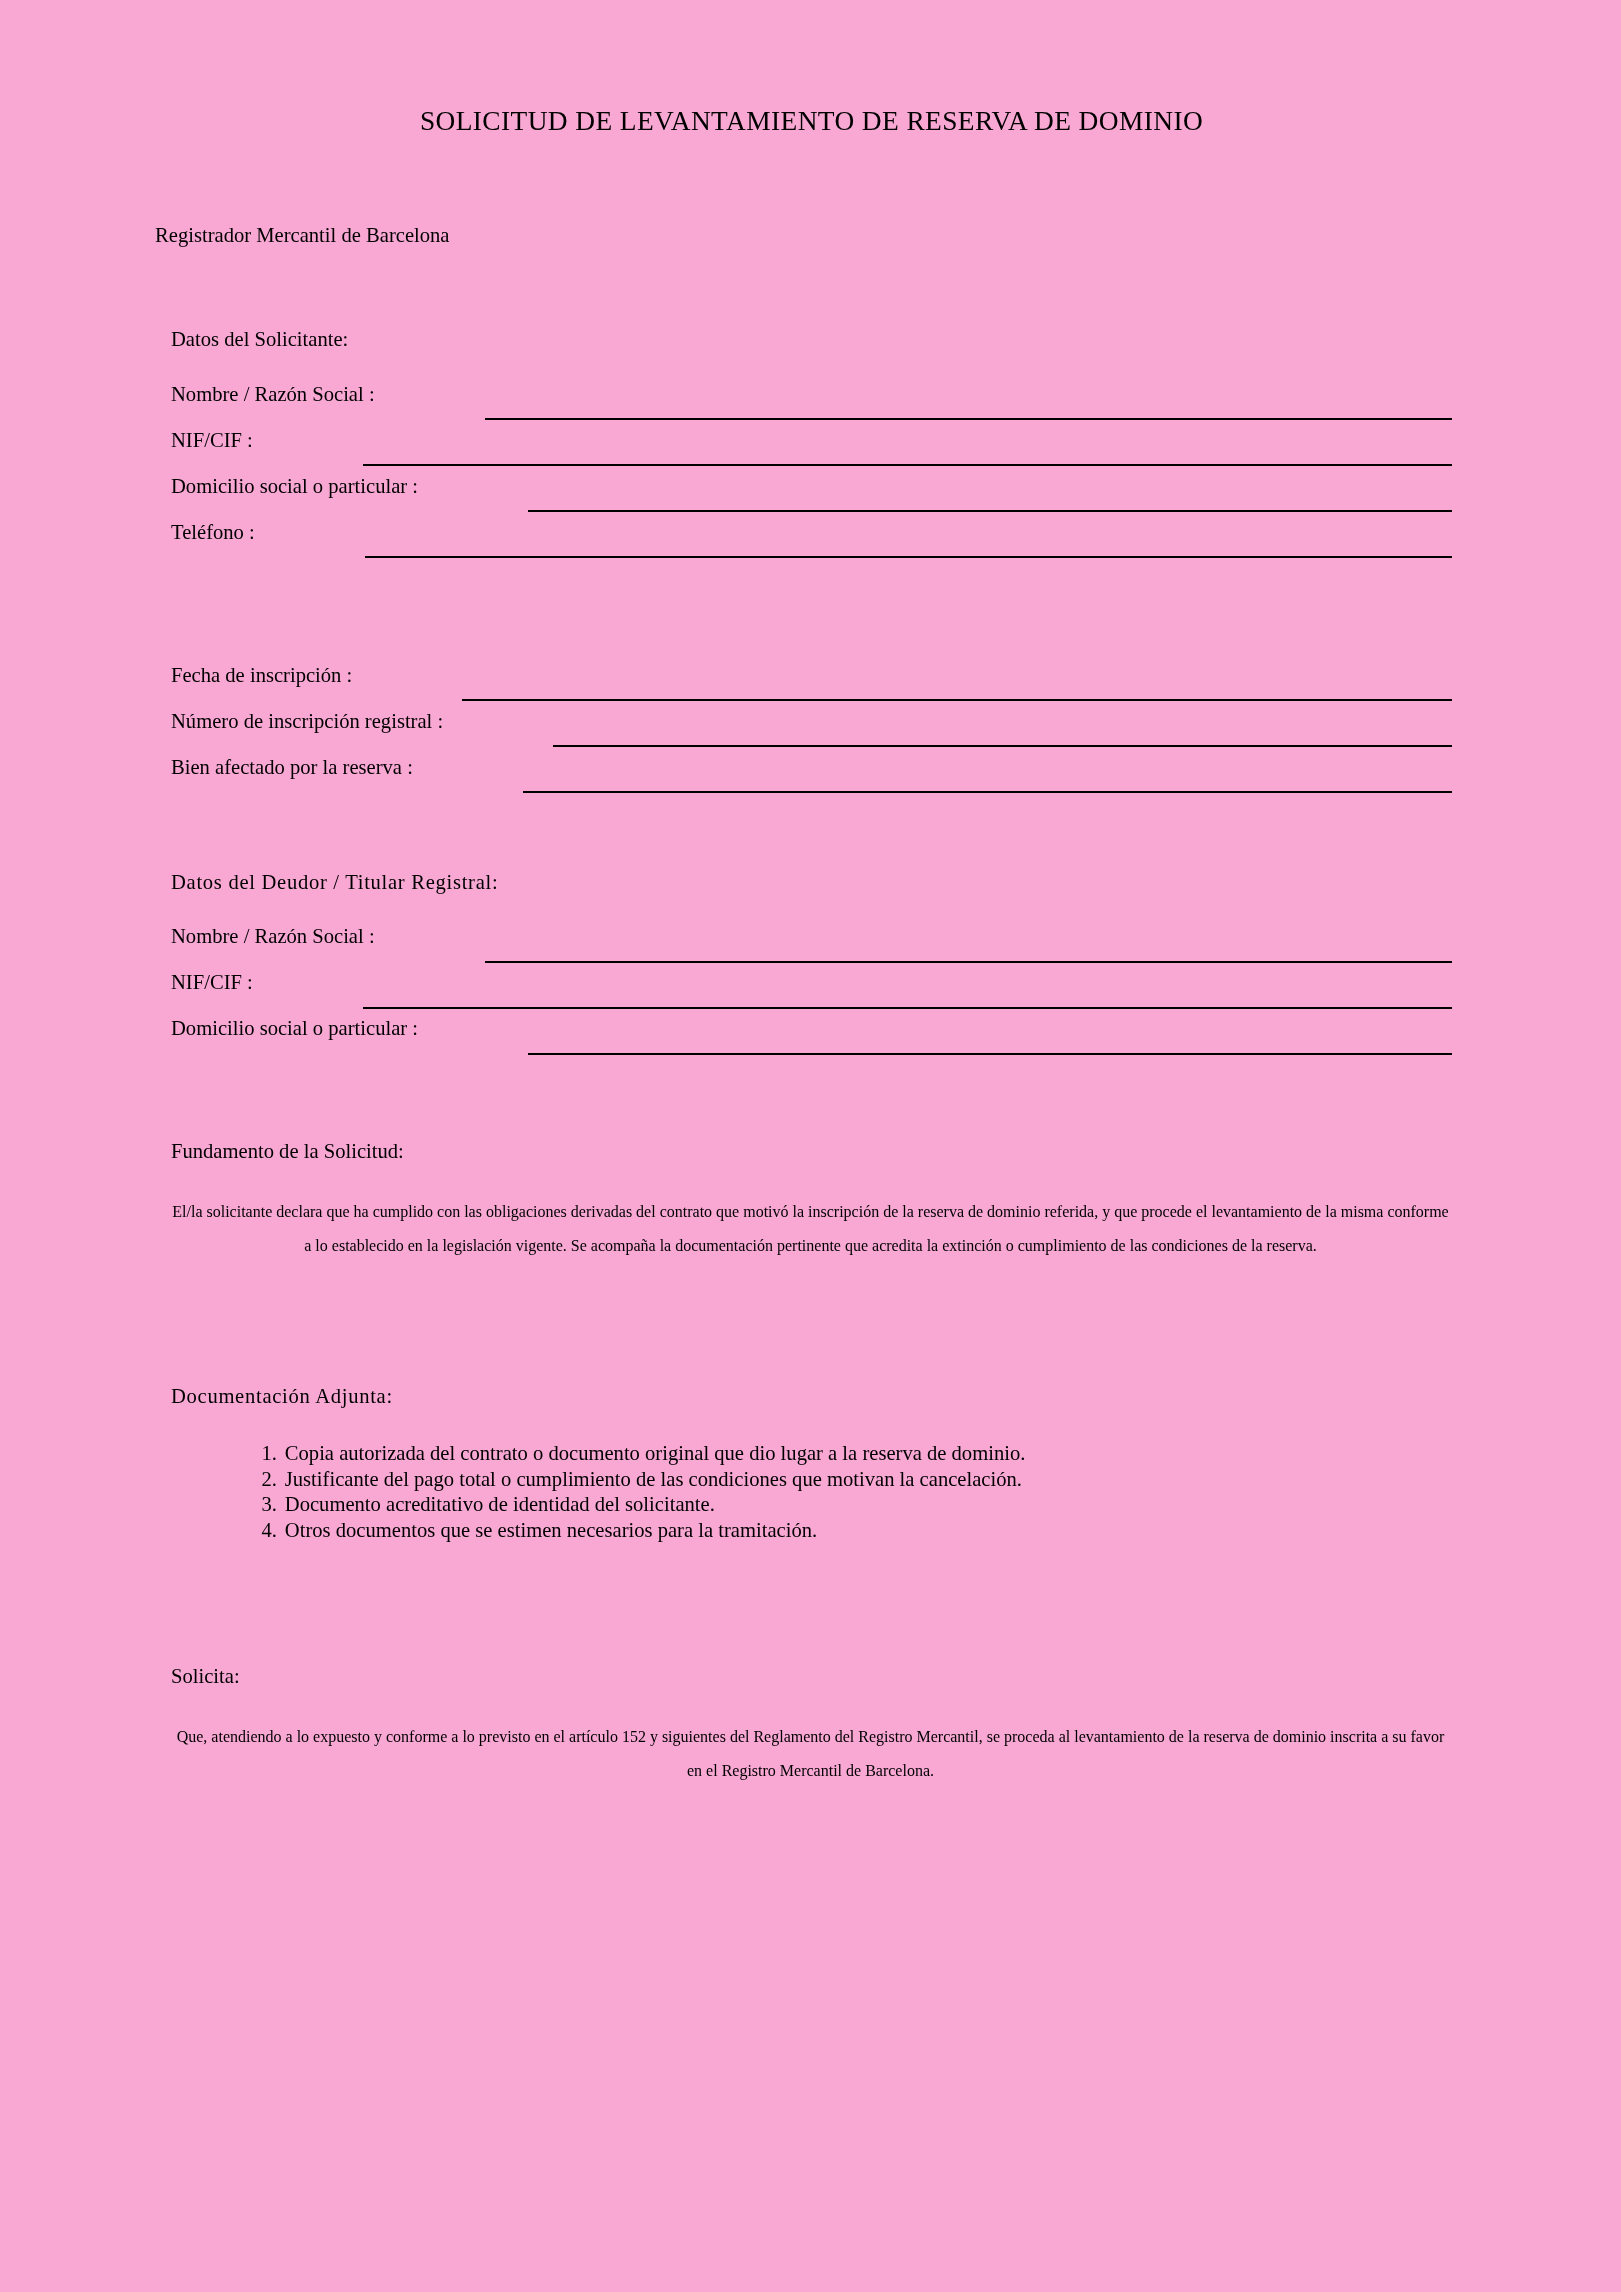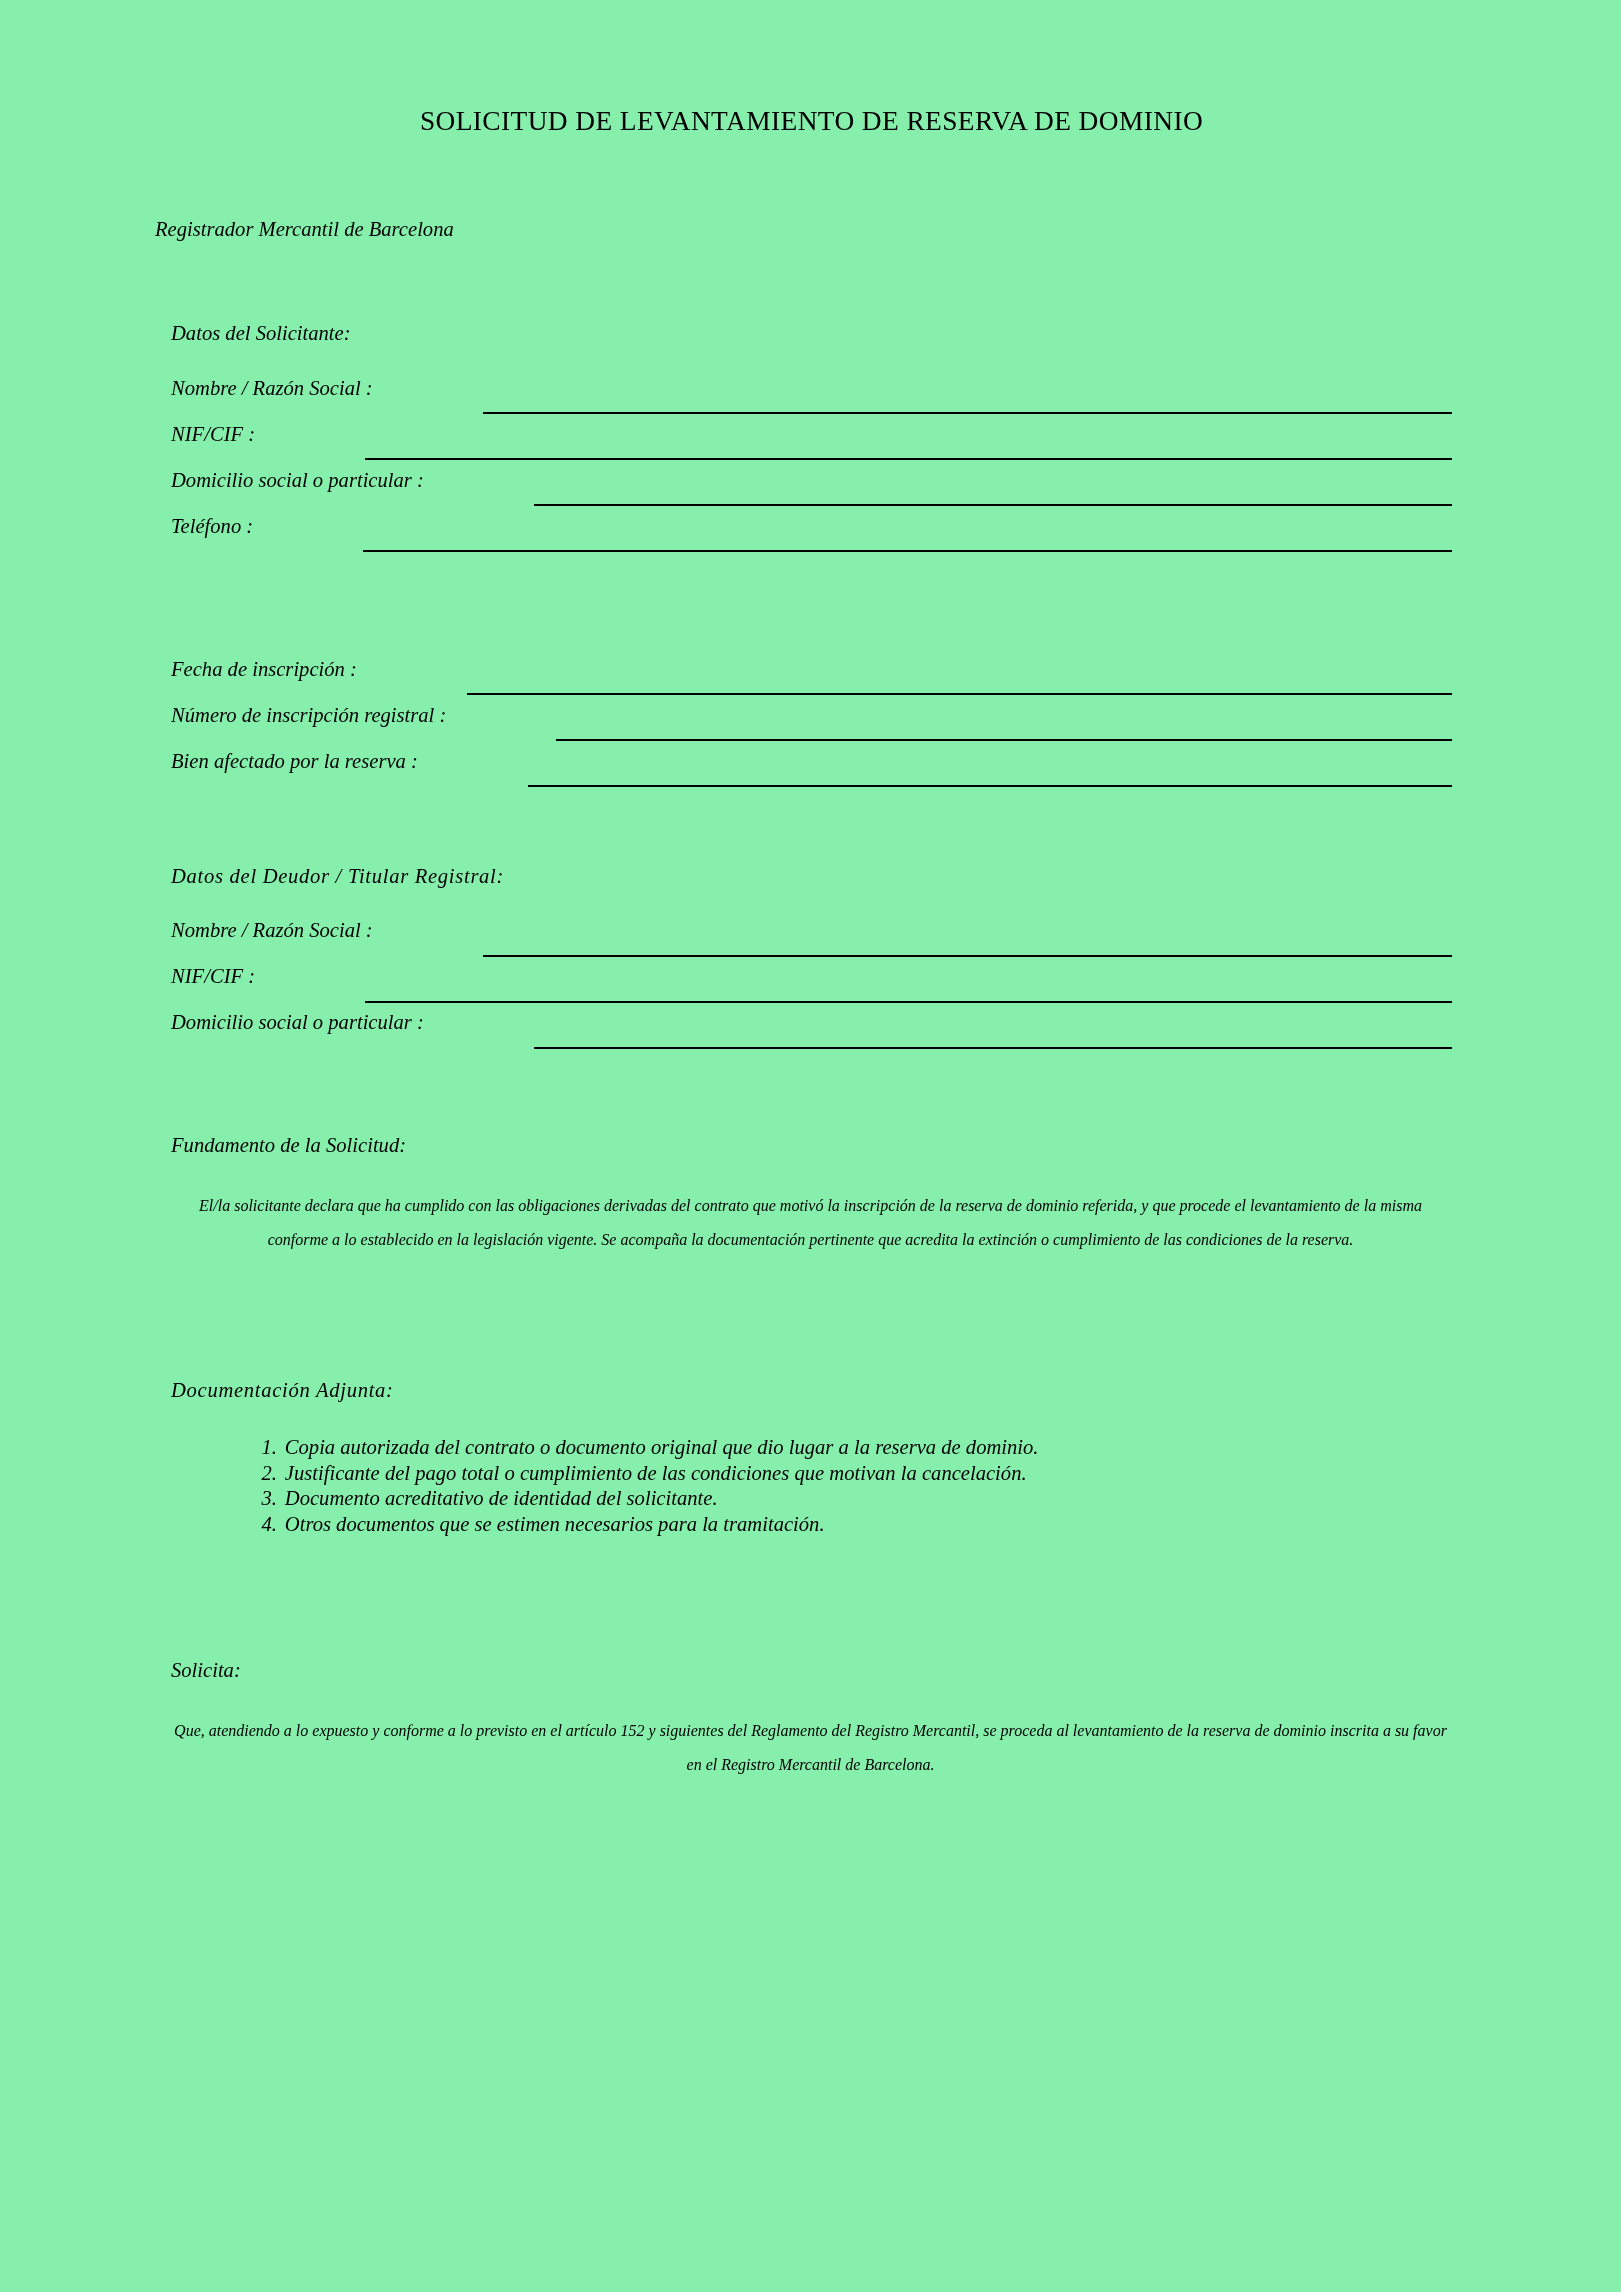--- a/index.html
+++ b/index.html
@@ -12,43 +12,42 @@
     height: 2293px;
     font-family: "Liberation Serif", "DejaVu Serif", serif;
     color: #000000;
     -webkit-font-smoothing: antialiased;
   }
 
   .page {
     position: relative;
     width: 1621px;
     height: 2293px;
-    background: #86efac;
+    background: #f9a8d4;
     box-sizing: border-box;
   }
 
   
   .doc-title {
     position: absolute;
     top: 106px;
     left: 155px;
     width: 1313px;
     text-align: center;
     font-size: 27.4px;
     letter-spacing: 0.4px;
     white-space: nowrap;
   }
 
   
   .content {
     position: absolute;
-    top: 216px;
+    top: 222px;
     left: 155px;
     width: 1313px;
-    font-style: italic;
   }
 
   .addressee {
     font-size: 20.6px;
     line-height: 27.4px;
     margin: 0;
   }
 
   .section {
     margin: 16px;

